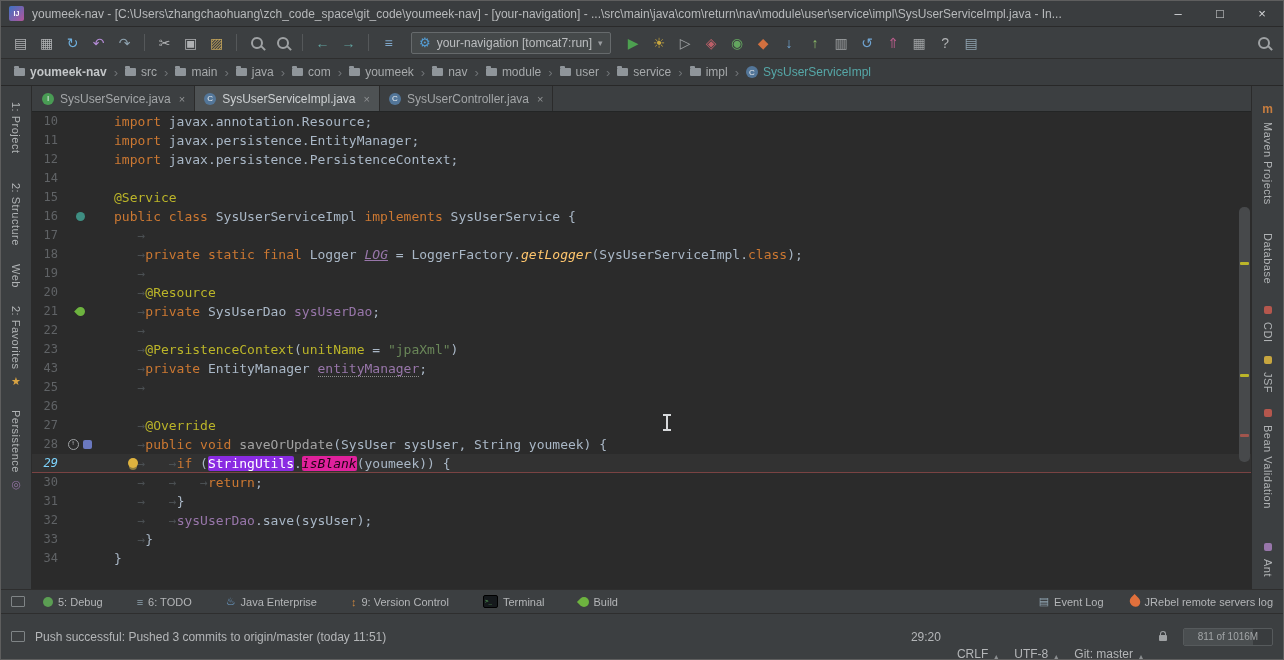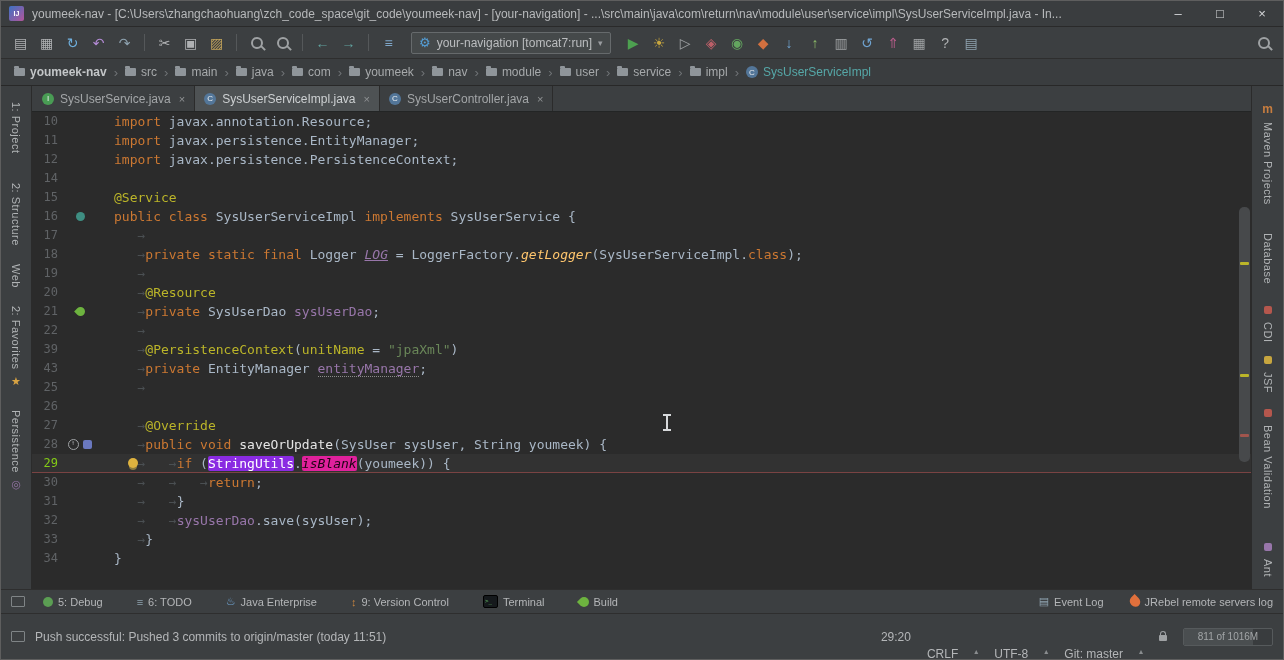--- a/index.html
+++ b/index.html
@@ -51,33 +51,33 @@
   .tab.active{background:#4E5254;color:#cdd0d2;}
   .ficon{width:12px;height:12px;border-radius:50%;font-size:8px;display:flex;align-items:center;justify-content:center;color:#eef0f2;flex:none;}
   .ficon-i{background:#499C54;}
   .ficon-c{background:#537699;}
   .tab-close{color:#8f9294;font-size:11px;margin-left:2px;}
   
   .editor{flex:1;position:relative;background:#2B2B2B;overflow:hidden;font-family:"DejaVu Sans Mono",monospace;font-size:13px;line-height:19px;}
   .line{display:flex;height:19px;white-space:pre;position:relative;}
   .line.current{background:#323232;box-shadow:inset 0 -1px 0 #7A4343;}
   .ln{width:26px;flex:none;text-align:right;color:#606366;font-size:12px;}
-  .line.current .ln{color:#84cc16;}
+  .line.current .ln{color:#7dd3fc;font-style:italic;}
   .gic{width:44px;flex:none;display:flex;align-items:center;justify-content:center;gap:4px;}
   .fold{width:12px;flex:none;display:flex;align-items:center;justify-content:center;}
   .codetext{flex:1;white-space:pre;}
   .seg-kw{color:#CC7832;}
   .seg-pl{color:#A9B7C6;}
   .seg-ann{color:#BBB529;}
   .seg-attr{color:#BBB529;}
   .seg-str{color:#6A8759;}
   .seg-fld{color:#9876AA;}
   .seg-sfld{color:#9876AA;font-style:italic;text-decoration:underline;}
   .seg-fldw{color:#9876AA;border-bottom:1px dotted #8c8c8c;}
-  .seg-mdecl{color:#e5e5e5;}
+  .seg-mdecl{color:#a3a3a3;}
   .seg-mstatic{color:#FFC66D;font-style:italic;}
   .seg-ws{color:#4A4F52;}
   .seg-hlP{background:#8A2BE2;color:#ffffff;border-radius:2px;}
   .seg-hlM{background:#E0219C;color:#1d0313;font-style:italic;border-radius:2px;}
   .gi{display:inline-block;}
   .gi-implements{width:9px;height:9px;border-radius:50%;background:#3E8E82;}
   .gi-spring-bean{width:9px;height:9px;background:#6DB33F;border-radius:0 50% 50% 50%;transform:rotate(-45deg);}
   .gi-override{width:9px;height:9px;border:1px solid #9fa2a4;border-radius:50%;position:relative;}
   .gi-override::after{content:'↑';position:absolute;font-size:7px;line-height:7px;top:0;left:2px;color:#9fa2a4;}
   .gi-advice{width:9px;height:9px;background:#6A78BF;border-radius:2px;}
@@ -97,21 +97,21 @@
   .gicon{font-size:11px;}
   .bugicon{width:10px;height:10px;background:#5B9E53;border-radius:50%;}
   .ticon{width:13px;height:11px;background:#15191C;border:1px solid #000;border-radius:2px;position:relative;}
   .ticon::after{content:'>_';position:absolute;font-size:6px;color:#66C066;left:1px;top:1px;font-family:"DejaVu Sans Mono",monospace;}
   .leaf{width:10px;height:10px;background:#6DB33F;border-radius:0 50% 50% 50%;transform:rotate(-45deg);}
   .flame{width:10px;height:11px;background:#E0703C;border-radius:50% 0 50% 50%;transform:rotate(-45deg);}
   .toggle-icon{display:inline-block;width:12px;height:9px;border:1px solid #7f8486;border-radius:1px;}
   .statusbar{height:29px;flex:none;background:#3C3F41;border-top:1px solid #2e2e2e;display:flex;align-items:center;padding:8px 10px;font-size:12px;color:#b4b6b8;gap:10px;}
   .status-msg{flex:1;white-space:nowrap;overflow:hidden;text-overflow:ellipsis;}
   .status-right{display:flex;align-items:center;gap:16px;flex:none;}
-  .sw{display:flex;align-items:flex-start;gap:16px;margin-top:34px;}
+  .sw{display:flex;align-items:flex-end;gap:6px;margin-top:34px;}
   .wcaret{font-size:8px;color:#8a8d8f;}
   .lock{width:8px;height:6px;background:#9fa2a4;border-radius:1px;position:relative;margin-top:3px;}
   .lock::before{content:'';position:absolute;top:-4px;left:1px;width:4px;height:4px;border:1.5px solid #9fa2a4;border-bottom:none;border-radius:3px 3px 0 0;}
   .mem{width:88px;height:16px;background:#393C3E;border:1px solid #565a5c;border-radius:2px;position:relative;display:flex;align-items:center;justify-content:center;overflow:hidden;}
   .memfill{position:absolute;left:0;top:0;bottom:0;width:78%;background:#4A4E50;}
   .memtext{position:relative;font-size:10px;color:#a2a5a7;}
 </style>
 </head>
 <body>
 
@@ -281,21 +281,21 @@
             <div class="line"><span class="ln">12</span><span class="gic"></span><span class="fold"></span><span class="codetext"><span class="seg-kw">import</span><span class="seg-pl"> javax.persistence.PersistenceContext;</span></span></div>
             <div class="line"><span class="ln">14</span><span class="gic"></span><span class="fold"></span><span class="codetext"></span></div>
             <div class="line"><span class="ln">15</span><span class="gic"></span><span class="fold"></span><span class="codetext"><span class="seg-ann">@Service</span></span></div>
             <div class="line"><span class="ln">16</span><span class="gic"><span class="gi gi-implements"></span></span><span class="fold"></span><span class="codetext"><span class="seg-kw">public class</span><span class="seg-pl"> SysUserServiceImpl </span><span class="seg-kw">implements</span><span class="seg-pl"> SysUserService {</span></span></div>
             <div class="line"><span class="ln">17</span><span class="gic"></span><span class="fold"></span><span class="codetext"><span class="seg-ws">   →</span></span></div>
             <div class="line"><span class="ln">18</span><span class="gic"></span><span class="fold"></span><span class="codetext"><span class="seg-ws">   →</span><span class="seg-kw">private static final</span><span class="seg-pl"> Logger </span><span class="seg-sfld">LOG</span><span class="seg-pl"> = LoggerFactory.</span><span class="seg-mstatic">getLogger</span><span class="seg-pl">(SysUserServiceImpl.</span><span class="seg-kw">class</span><span class="seg-pl">);</span></span></div>
             <div class="line"><span class="ln">19</span><span class="gic"></span><span class="fold"></span><span class="codetext"><span class="seg-ws">   →</span></span></div>
             <div class="line"><span class="ln">20</span><span class="gic"></span><span class="fold"></span><span class="codetext"><span class="seg-ws">   →</span><span class="seg-ann">@Resource</span></span></div>
             <div class="line"><span class="ln">21</span><span class="gic"><span class="gi gi-spring-bean"></span></span><span class="fold"></span><span class="codetext"><span class="seg-ws">   →</span><span class="seg-kw">private</span><span class="seg-pl"> SysUserDao </span><span class="seg-fld">sysUserDao</span><span class="seg-pl">;</span></span></div>
             <div class="line"><span class="ln">22</span><span class="gic"></span><span class="fold"></span><span class="codetext"><span class="seg-ws">   →</span></span></div>
-            <div class="line"><span class="ln">39</span><span class="gic"></span><span class="fold"></span><span class="codetext"><span class="seg-ws">   →</span><span class="seg-ann">@PersistenceContext</span><span class="seg-pl">(</span><span class="seg-attr">unitName</span><span class="seg-pl"> = </span><span class="seg-str">"jpaXml"</span><span class="seg-pl">)</span></span></div>
+            <div class="line"><span class="ln">23</span><span class="gic"></span><span class="fold"></span><span class="codetext"><span class="seg-ws">   →</span><span class="seg-ann">@PersistenceContext</span><span class="seg-pl">(</span><span class="seg-attr">unitName</span><span class="seg-pl"> = </span><span class="seg-str">"jpaXml"</span><span class="seg-pl">)</span></span></div>
             <div class="line"><span class="ln">43</span><span class="gic"></span><span class="fold"></span><span class="codetext"><span class="seg-ws">   →</span><span class="seg-kw">private</span><span class="seg-pl"> EntityManager </span><span class="seg-fldw">entityManager</span><span class="seg-pl">;</span></span></div>
             <div class="line"><span class="ln">25</span><span class="gic"></span><span class="fold"></span><span class="codetext"><span class="seg-ws">   →</span></span></div>
             <div class="line"><span class="ln">26</span><span class="gic"></span><span class="fold"></span><span class="codetext"></span></div>
             <div class="line"><span class="ln">27</span><span class="gic"></span><span class="fold"></span><span class="codetext"><span class="seg-ws">   →</span><span class="seg-ann">@Override</span></span></div>
             <div class="line"><span class="ln">28</span><span class="gic"><span class="gi gi-override"></span><span class="gi gi-advice"></span></span><span class="fold"></span><span class="codetext"><span class="seg-ws">   →</span><span class="seg-kw">public void</span><span class="seg-pl"> </span><span class="seg-mdecl">saveOrUpdate</span><span class="seg-pl">(SysUser sysUser, String youmeek) {</span></span></div>
             <div class="line current"><span class="ln">29</span><span class="gic"></span><span class="fold"></span><span class="codetext"><span class="seg-ws">   →   →</span><span class="seg-kw">if</span><span class="seg-pl"> (</span><span class="seg-hlP">StringUtils</span><span class="seg-pl">.</span><span class="seg-hlM">isBlank</span><span class="seg-pl">(youmeek)) {</span></span><span class="bulb"></span></div>
             <div class="line"><span class="ln">30</span><span class="gic"></span><span class="fold"></span><span class="codetext"><span class="seg-ws">   →   →   →</span><span class="seg-kw">return</span><span class="seg-pl">;</span></span></div>
             <div class="line"><span class="ln">31</span><span class="gic"></span><span class="fold"></span><span class="codetext"><span class="seg-ws">   →   →</span><span class="seg-pl">}</span></span></div>
             <div class="line"><span class="ln">32</span><span class="gic"></span><span class="fold"></span><span class="codetext"><span class="seg-ws">   →   →</span><span class="seg-fld">sysUserDao</span><span class="seg-pl">.save(sysUser);</span></span></div>
             <div class="line"><span class="ln">33</span><span class="gic"></span><span class="fold"></span><span class="codetext"><span class="seg-ws">   →</span><span class="seg-pl">}</span></span></div>

